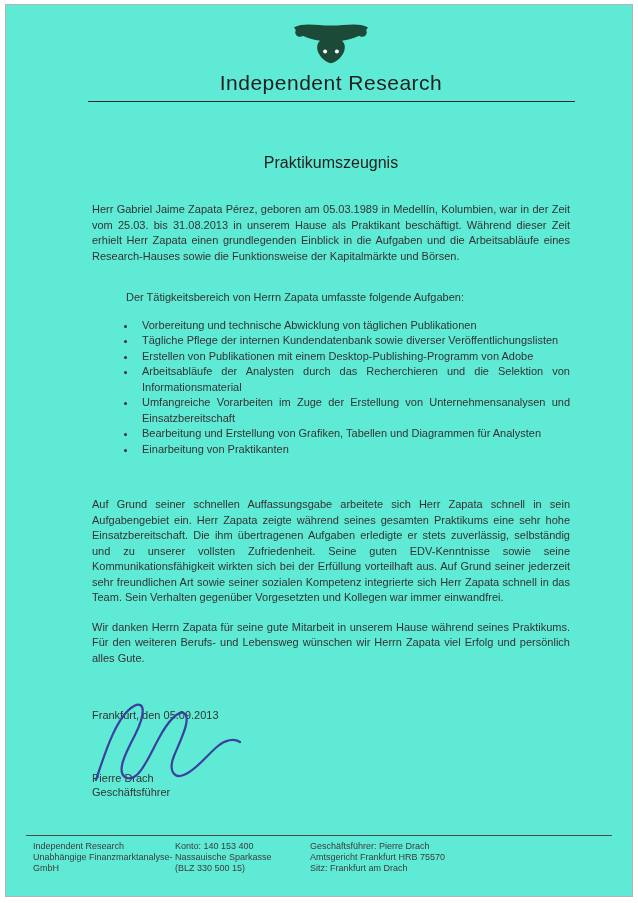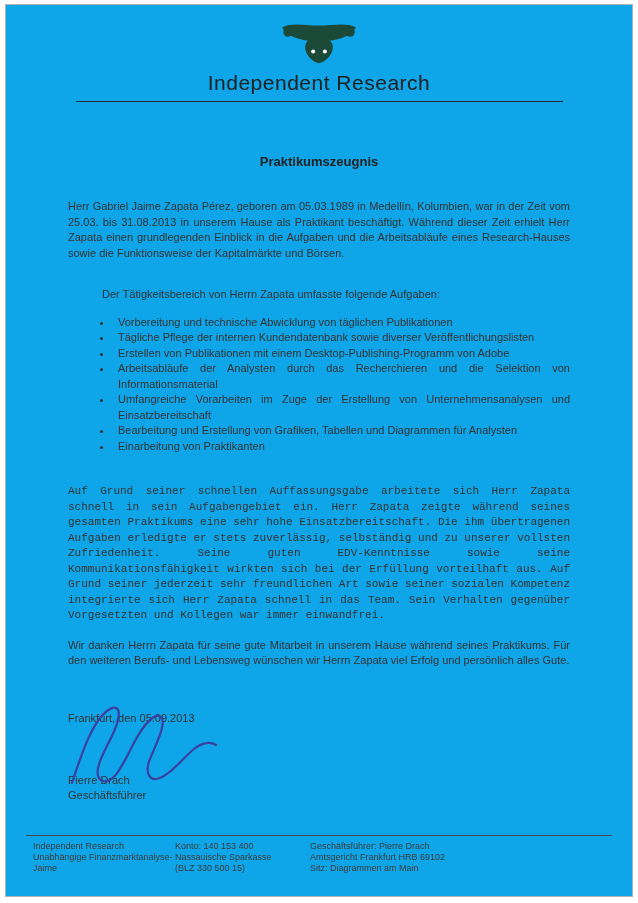--- a/index.html
+++ b/index.html
@@ -8,46 +8,46 @@
     --text_color:#333333;
   }
   *{box-sizing:border-box;}
   html,body{margin:0;padding:0;}
   body{
     width:638px;height:903px;background:#ffffff;position:relative;
     font-family:"Liberation Sans", sans-serif;color:var(--text_color);
   }
   .page{
     position:absolute;top:4px;left:5px;right:5px;bottom:6px;
-    border:1px solid #b3b3b3;background:#0ea5e9;
+    border:1px solid #b3b3b3;background:#5eead4;padding-left:24px;
   }
   .header{padding-top:14px;text-align:center;}
   .logo{color:var(--logo_green);line-height:0;}
   .brand{
     font-size:21px;font-weight:400;color:#1f1f1f;margin:2px 0 0;
     letter-spacing:.5px;
   }
   .header-rule{
     width:487px;margin:6px auto 0;border:0;border-top:1.5px solid #2a2a2a;height:0;
   }
   .doc-title{
-    margin-top:52px;text-align:center;font-size:13px;font-weight:bold;color:#222;
+    margin-top:52px;text-align:center;font-size:16px;font-weight:normal;color:#222;
   }
   .content{padding:0 62px;font-size:11px;line-height:15.5px;}
   .para{text-align:justify;margin:0;}
   .intro{margin-top:30px;}
   .tasks-heading{margin-top:26px;text-align:left;margin-left:34px;}
   ul.tasks{
     margin:12px 0 16px;padding:0 0 0 44px;
   }
   ul.tasks li{
     text-align:justify;padding-left:6px;margin:0;
   }
   ul.tasks li::marker{font-size:9px;color:#333;}
-  .assessment{margin-top:30px;font-family:Liberation Mono, monospace;}
+  .assessment{margin-top:40px;}
   .closing{margin-top:14px;}
   .signature-section{position:relative;margin-top:42px;}
   .date-line{font-size:11px;}
   .signature-svg{
     position:absolute;left:-4px;top:-10px;width:162px;height:88px;
     color:var(--signature_blue);pointer-events:none;
   }
   .signer{margin-top:47px;}
   .signer div{line-height:14.5px;}
   .footer{
@@ -113,27 +113,27 @@
         <div>Geschäftsführer</div>
       </div>
     </div>
 
   </div>
 
   <div class="footer">
     <div class="col col1">
       <div>Independent Research</div>
       <div>Unabhängige Finanzmarktanalyse-</div>
-      <div>Jaime</div>
+      <div>GmbH</div>
     </div>
     <div class="col col3">
       <div>Konto: 140 153 400</div>
       <div>Nassauische Sparkasse</div>
       <div>(BLZ 330 500 15)</div>
     </div>
     <div class="col col4">
       <div>Geschäftsführer: Pierre Drach</div>
-      <div>Amtsgericht Frankfurt HRB 69102</div>
-      <div>Sitz: Diagrammen am Main</div>
+      <div>Amtsgericht Frankfurt HRB 75570</div>
+      <div>Sitz: Frankfurt am Drach</div>
     </div>
   </div>
 
 </div>
 
 </body></html>

